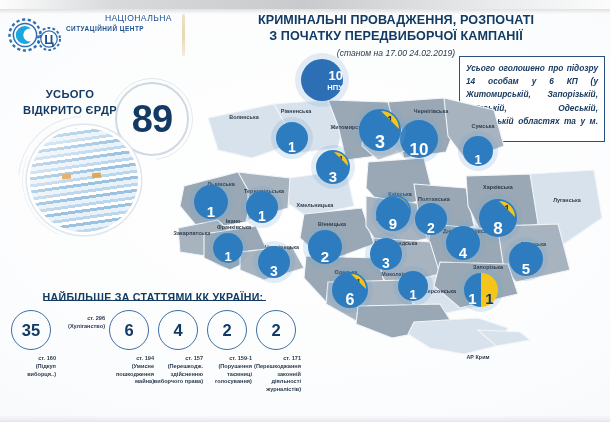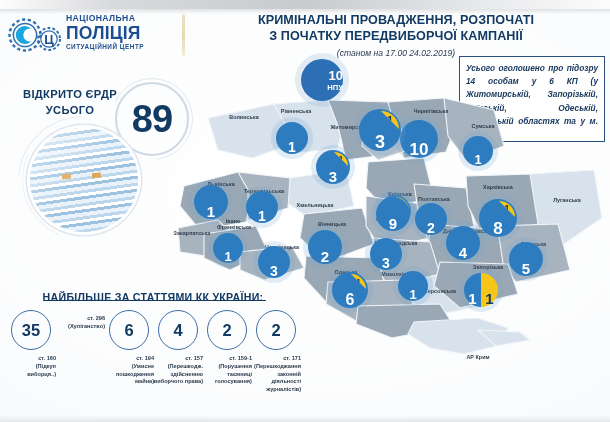--- a/index.html
+++ b/index.html
@@ -27,21 +27,21 @@
   
   .botband {
     position: absolute; left: 0; bottom: 0; width: 610px; height: 7px;
     background: linear-gradient(180deg, rgba(255,255,255,0), #eceef1 70%, #e3e5e9 100%);
   }
 
   
   .logo { position: absolute; left: 8px; top: 13px; width: 165px; height: 46px; }
   .logo-marks { position: absolute; left: 0; top: 4px; width: 56px; height: 38px; }
   .logo-text { position: absolute; left: 58px; top: 0px; width: 106px; }
-  .lt1 { font-size: 8.6px; font-weight: bold; color: #1d4e8f; letter-spacing: .4px; line-height: 11px; }
+  .lt1 { font-size: 8.6px; font-weight: normal; color: #1d4e8f; letter-spacing: .4px; line-height: 11px; text-align: right; }
   .lt2 { font-size: 17.5px; font-weight: bold; color: #1d4e8f; letter-spacing: .2px; line-height: 18px; }
   .lt3 { font-size: 6.4px; font-weight: bold; color: #1d4e8f; letter-spacing: .5px; line-height: 9px; }
   .logo-div {
     position: absolute; left: 182px; top: 14px; width: 3px; height: 42px;
     background: linear-gradient(180deg,#ece3c8,#e6d9b2,#f2ecda); border-radius: 2px;
   }
 
   
   .title {
     position: absolute; left: 196px; top: 13px; width: 400px;
@@ -193,37 +193,36 @@
         </g>
         <g>
           <circle cx="41" cy="22" r="11" fill="none" stroke="#2f6fb0" stroke-width="2" stroke-dasharray="2.8 2.2"></circle>
           <circle cx="41" cy="22" r="8.2" fill="#ffffff" stroke="#2f6fb0" stroke-width="1.2"></circle>
           <text x="41" y="27" font-size="13" font-weight="bold" fill="#1d4e8f" text-anchor="middle" font-family="Liberation Sans, sans-serif">Ц</text>
         </g>
       </svg>
     </div>
     <div class="logo-text">
       <div class="lt1">НАЦІОНАЛЬНА</div>
-      <div class="lt2">ПОЛІЦІЯ</div>
       <div class="lt3">СИТУАЦІЙНИЙ ЦЕНТР</div>
     </div>
   </div>
   <div class="logo-div"></div>
 
   <div class="title">
     <div>КРИМІНАЛЬНІ ПРОВАДЖЕННЯ, РОЗПОЧАТІ</div>
     <div>З ПОЧАТКУ ПЕРЕДВИБОРЧОЇ КАМПАНІЇ</div>
   </div>
   <div class="subtitle">(станом на 17.00 24.02.2019)</div>
 
   <div class="note">Усього оголошено про підозру 14 особам у 6 КП (у Житомирській, Запорізькій, Київській, Одеській, Харківській областях та у м. Києві).</div>
 
   <div class="big-label">
+    <div>УСЬОГО</div>
     <div>ВІДКРИТО ЄРДР</div>
-    <div>УСЬОГО</div>
   </div>
   <div class="big-num-wrap">
     <div class="ring-b"></div>
     <div class="ring-a"></div>
     <div class="big-num">89</div>
   </div>
   <div class="arc-deco"></div>
   <div class="arc-deco2"></div>
   <div class="photo">
     <div class="photo-sheen"></div>

